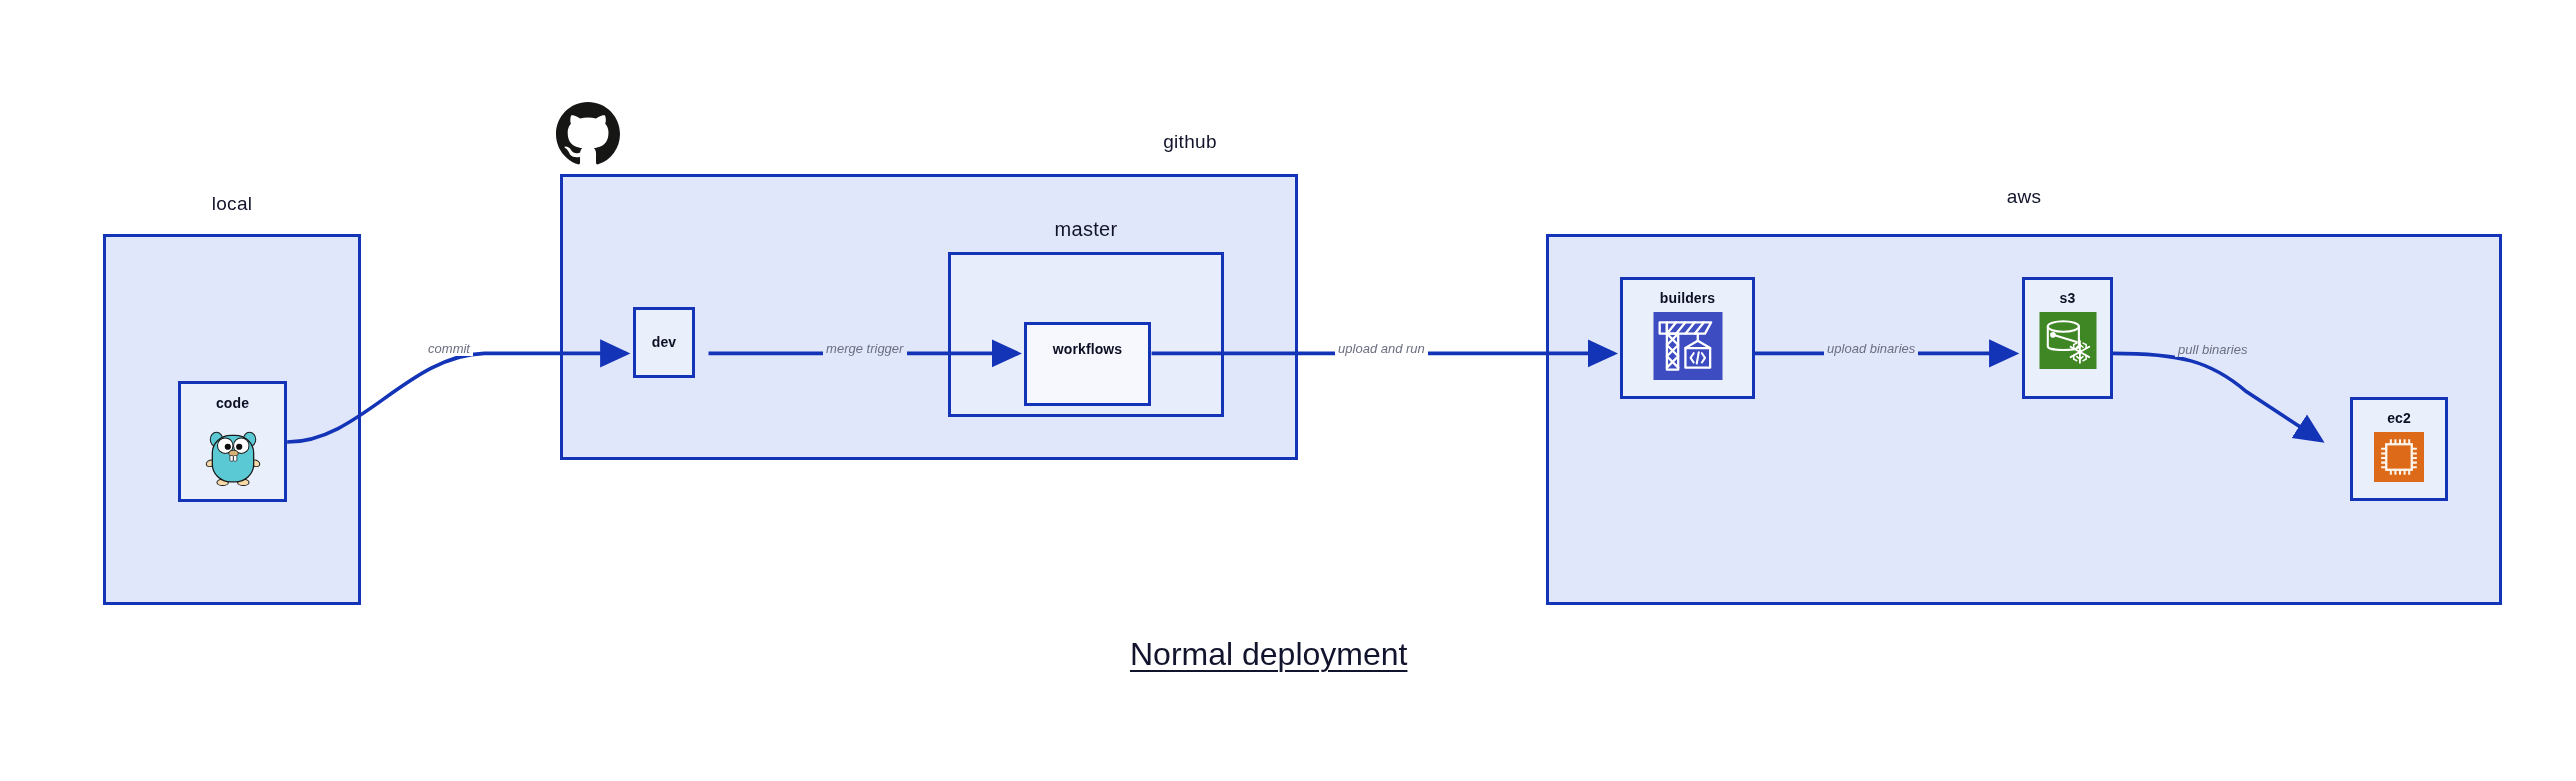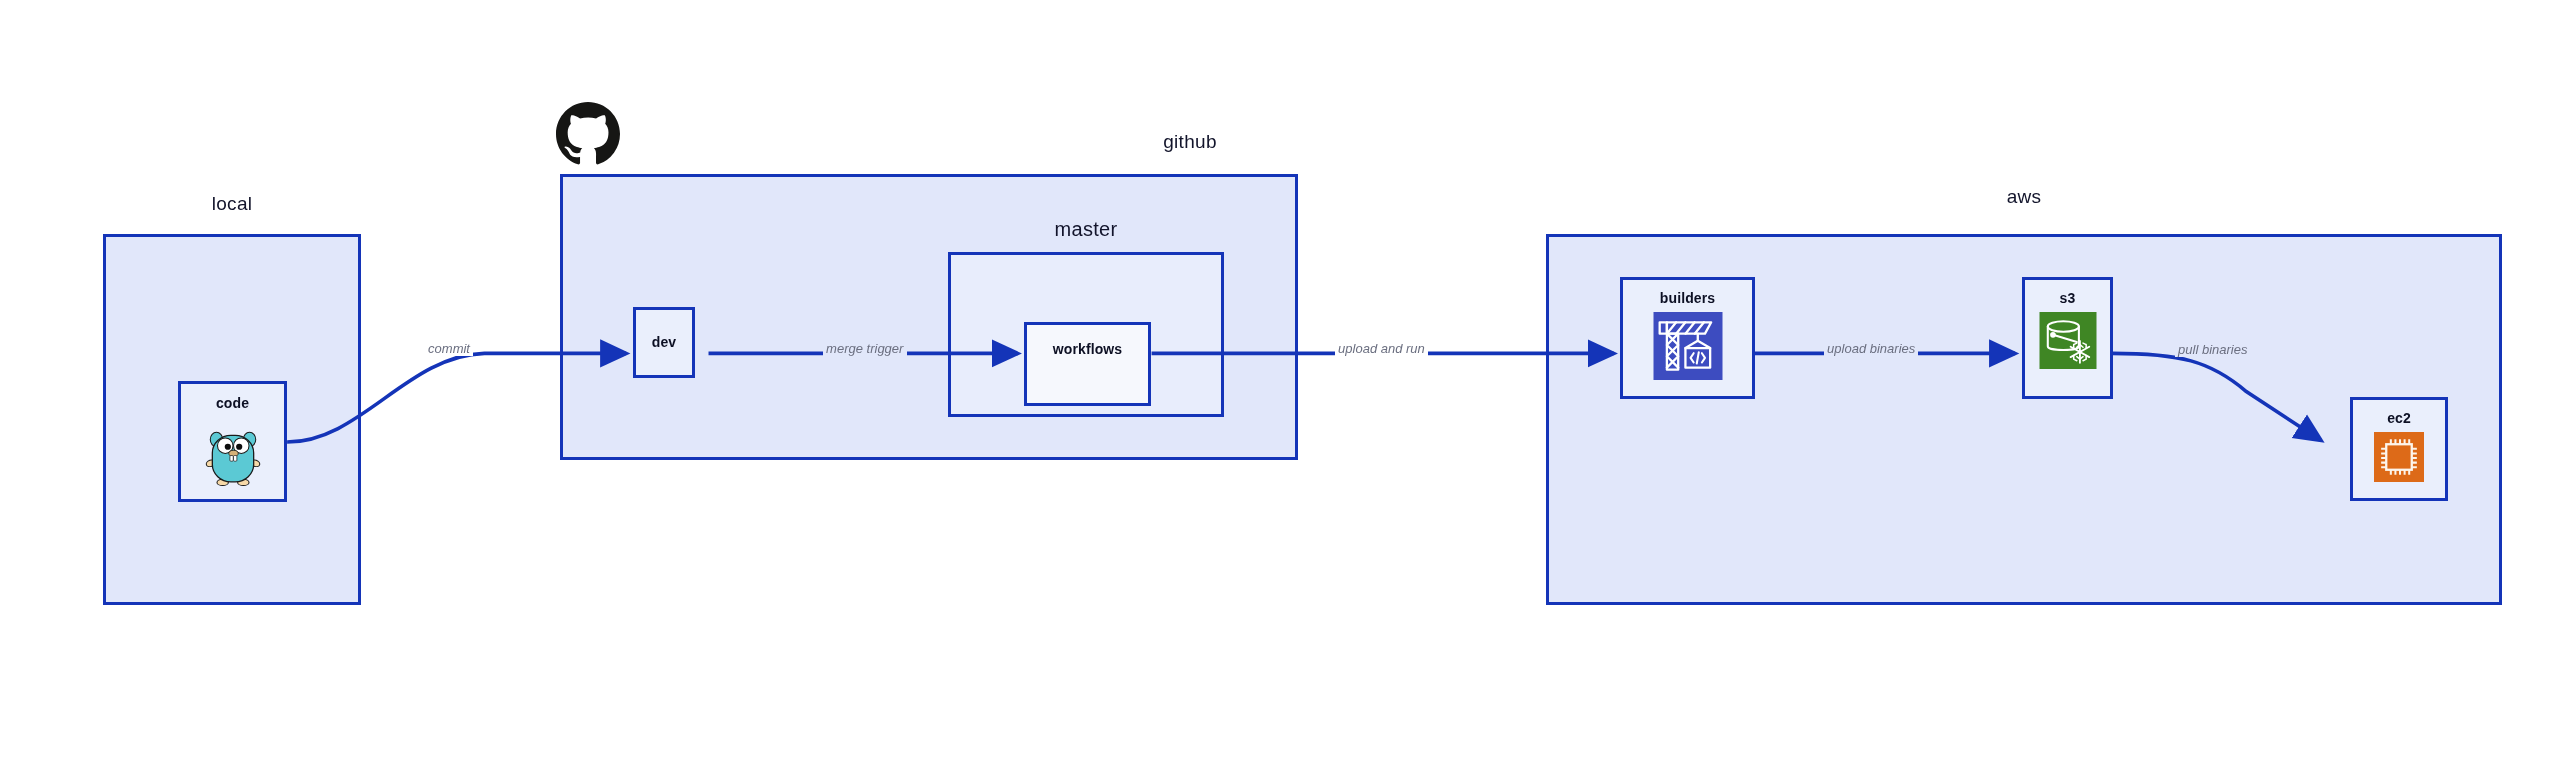--- a/index.html
+++ b/index.html
@@ -260,15 +260,16 @@
   <div class="edge-label" style="left:425px; top:341px; background:#ffffff; padding:0 3.1px;">commit</div>
 
   <div class="edge-label" style="left:823px; top:341px; background:#e1e7fa; padding:0 3.1px;">merge trigger</div>
 
   <div class="edge-label" style="left:1335px; top:341px; background:#ffffff; padding:0 3.1px;">upload and run</div>
 
   <div class="edge-label" style="left:1824px; top:341px; background:#e1e7fa; padding:0 3.1px;">upload binaries</div>
 
   <div class="edge-label" style="left:2175px; top:342px; background:#e1e7fa; padding:0 3.1px;">pull binaries</div>
 
+  <div id="diagram-title" style="left:1130px; top:636px;">Normal deployment</div>
 
 </div>
 
 
 </body></html>

